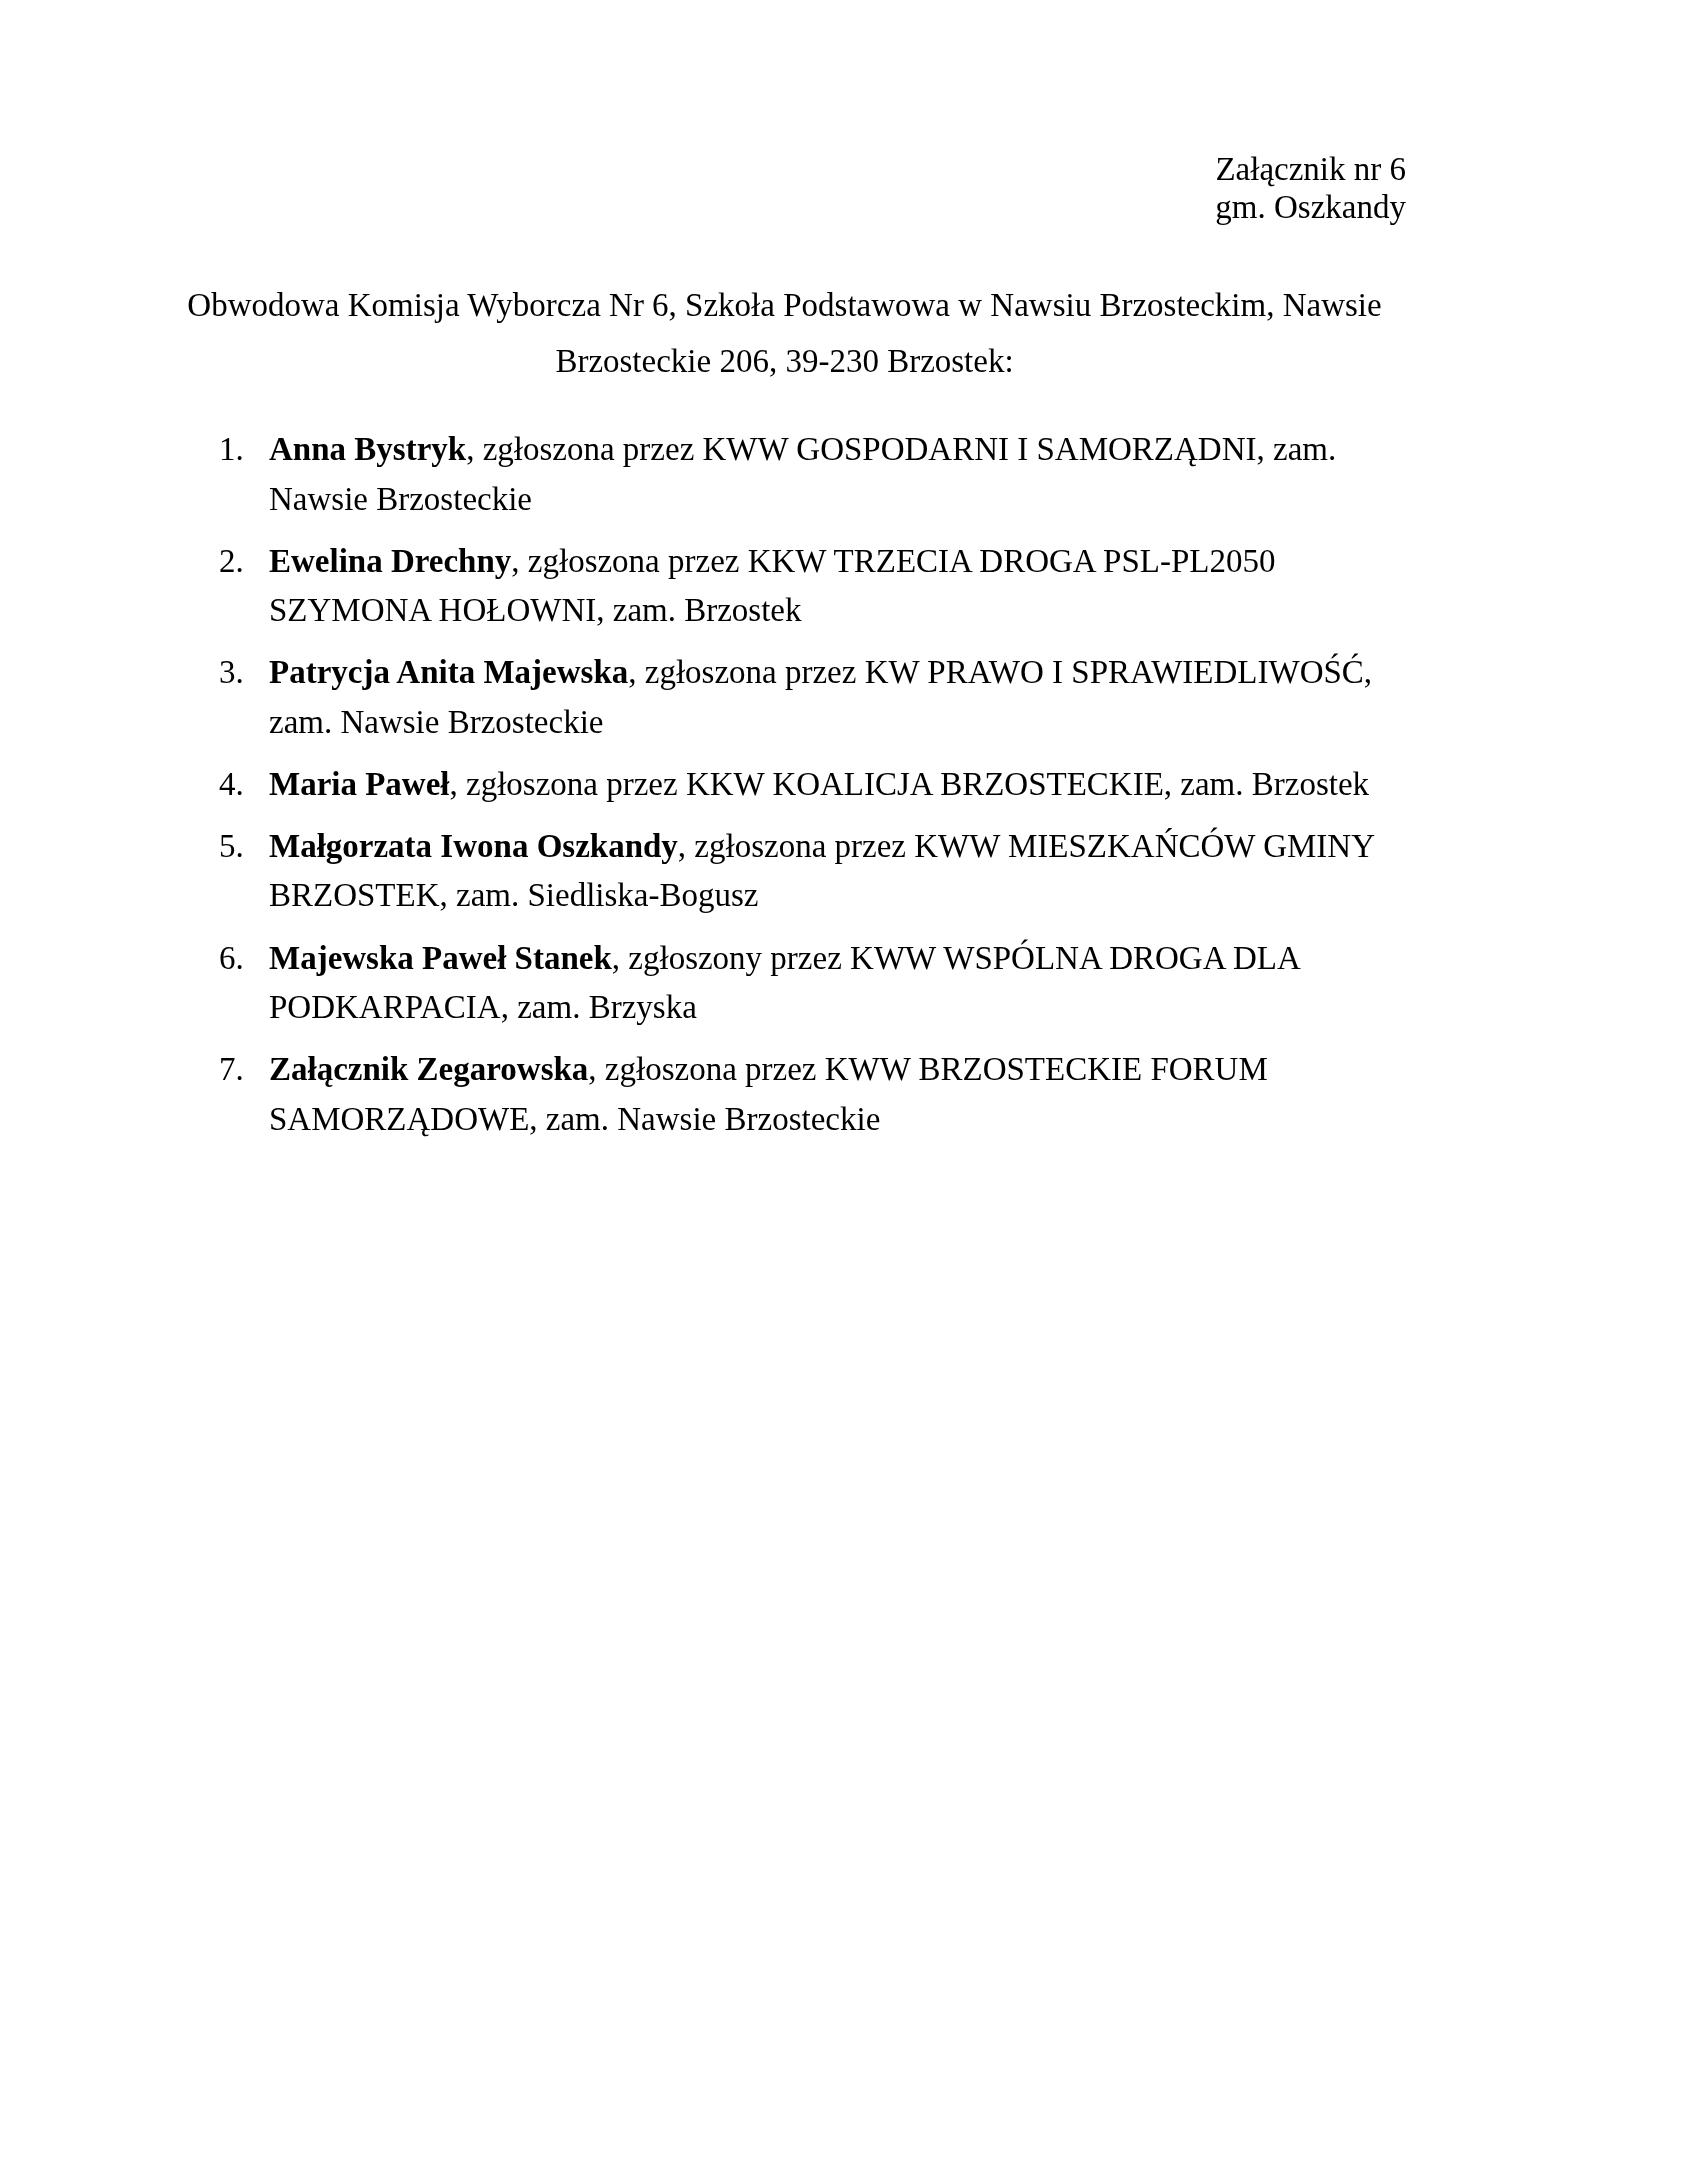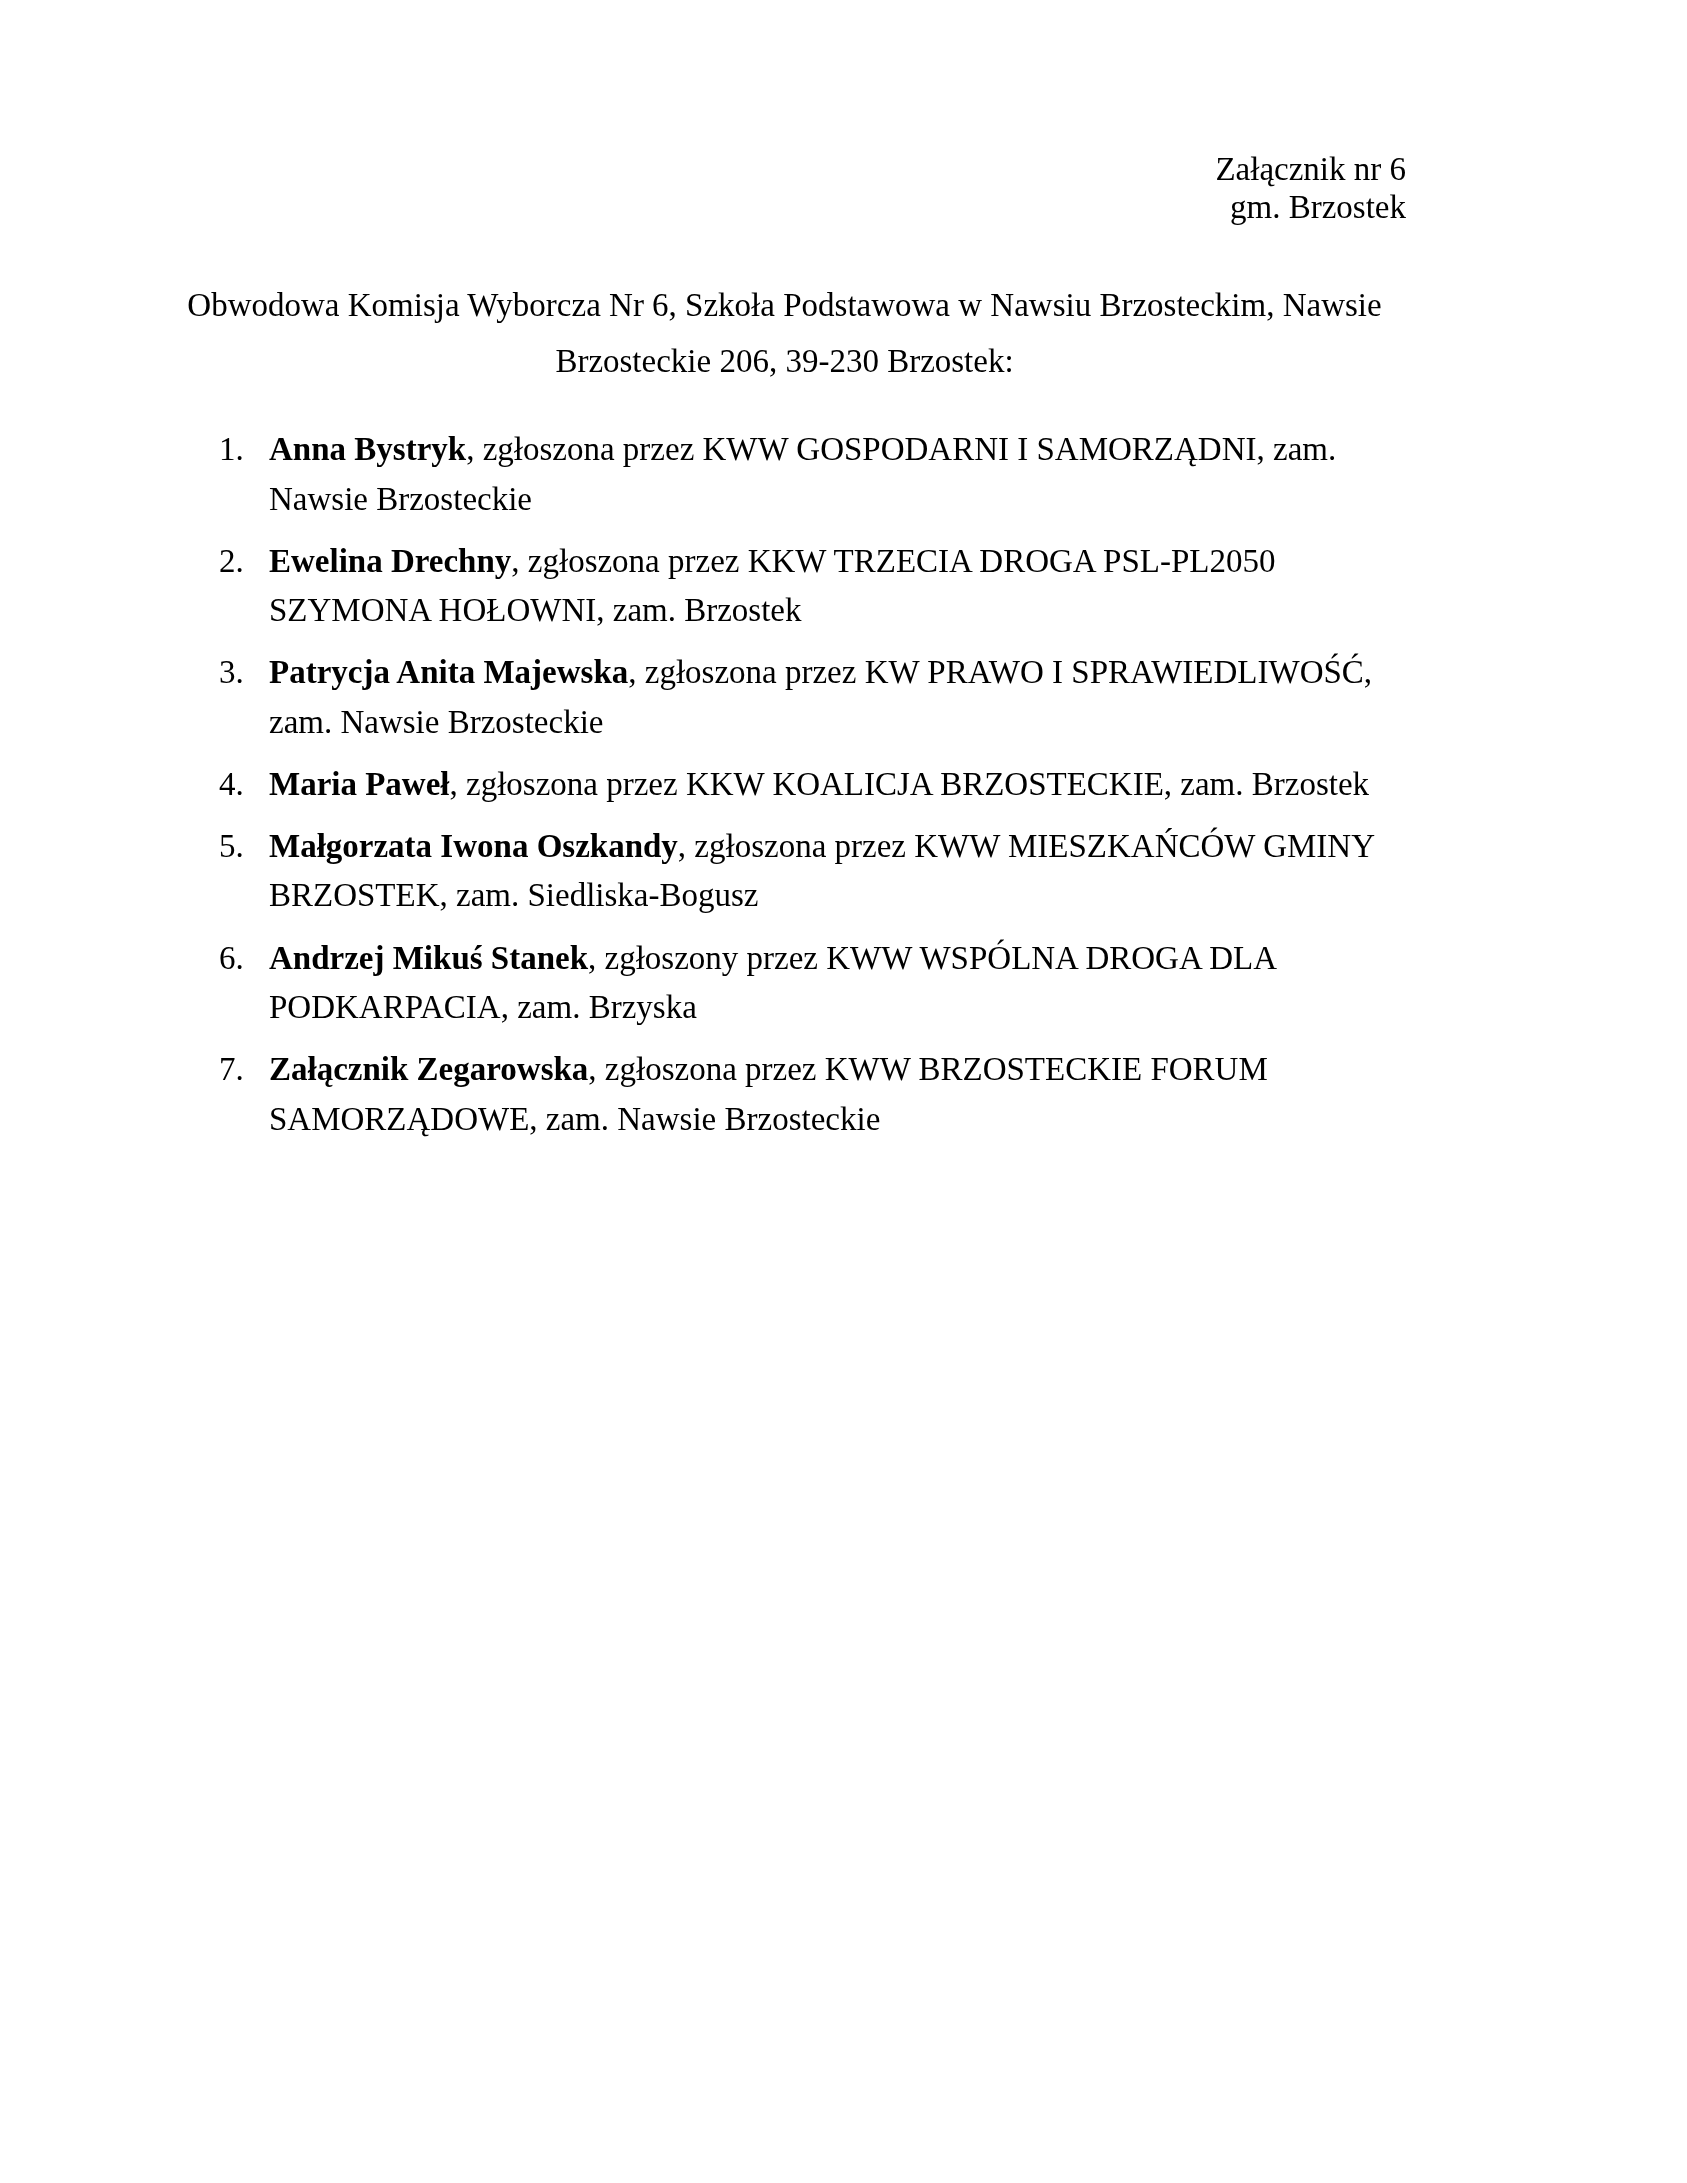--- a/index.html
+++ b/index.html
@@ -49,21 +49,21 @@
     font-weight: bold;
   }
 </style>
 </head>
 <body>
 
 <div class="page">
 
   <div class="doc-header">
     <div>Załącznik nr 6</div>
-    <div>gm. Brzostek</div>
+    <div>gm. Oszkandy</div>
   </div>
 
   <p class="intro">Obwodowa Komisja Wyborcza Nr 6, Szkoła Podstawowa w Nawsiu Brzosteckim, Nawsie Brzosteckie 206, 39-230 Brzostek:</p>
 
   <div class="member-list">
 
     <div class="member-item">
       <span class="member-num">1.</span>
       <span class="member-body"><span class="member-name">Anna Bystryk</span><span>, zgłoszona przez KWW GOSPODARNI I SAMORZĄDNI, zam. Nawsie Brzosteckie</span></span>
     </div>
@@ -83,21 +83,21 @@
       <span class="member-body"><span class="member-name">Maria Paweł</span><span>, zgłoszona przez KKW KOALICJA BRZOSTECKIE, zam. Brzostek</span></span>
     </div>
 
     <div class="member-item">
       <span class="member-num">5.</span>
       <span class="member-body"><span class="member-name">Małgorzata Iwona Oszkandy</span><span>, zgłoszona przez KWW MIESZKAŃCÓW GMINY BRZOSTEK, zam. Siedliska-Bogusz</span></span>
     </div>
 
     <div class="member-item">
       <span class="member-num">6.</span>
-      <span class="member-body"><span class="member-name">Andrzej Mikuś Stanek</span><span>, zgłoszony przez KWW WSPÓLNA DROGA DLA PODKARPACIA, zam. Brzyska</span></span>
+      <span class="member-body"><span class="member-name">Majewska Paweł Stanek</span><span>, zgłoszony przez KWW WSPÓLNA DROGA DLA PODKARPACIA, zam. Brzyska</span></span>
     </div>
 
     <div class="member-item">
       <span class="member-num">7.</span>
       <span class="member-body"><span class="member-name">Załącznik Zegarowska</span><span>, zgłoszona przez KWW BRZOSTECKIE FORUM SAMORZĄDOWE, zam. Nawsie Brzosteckie</span></span>
     </div>
 
   </div>
 
 </div>

